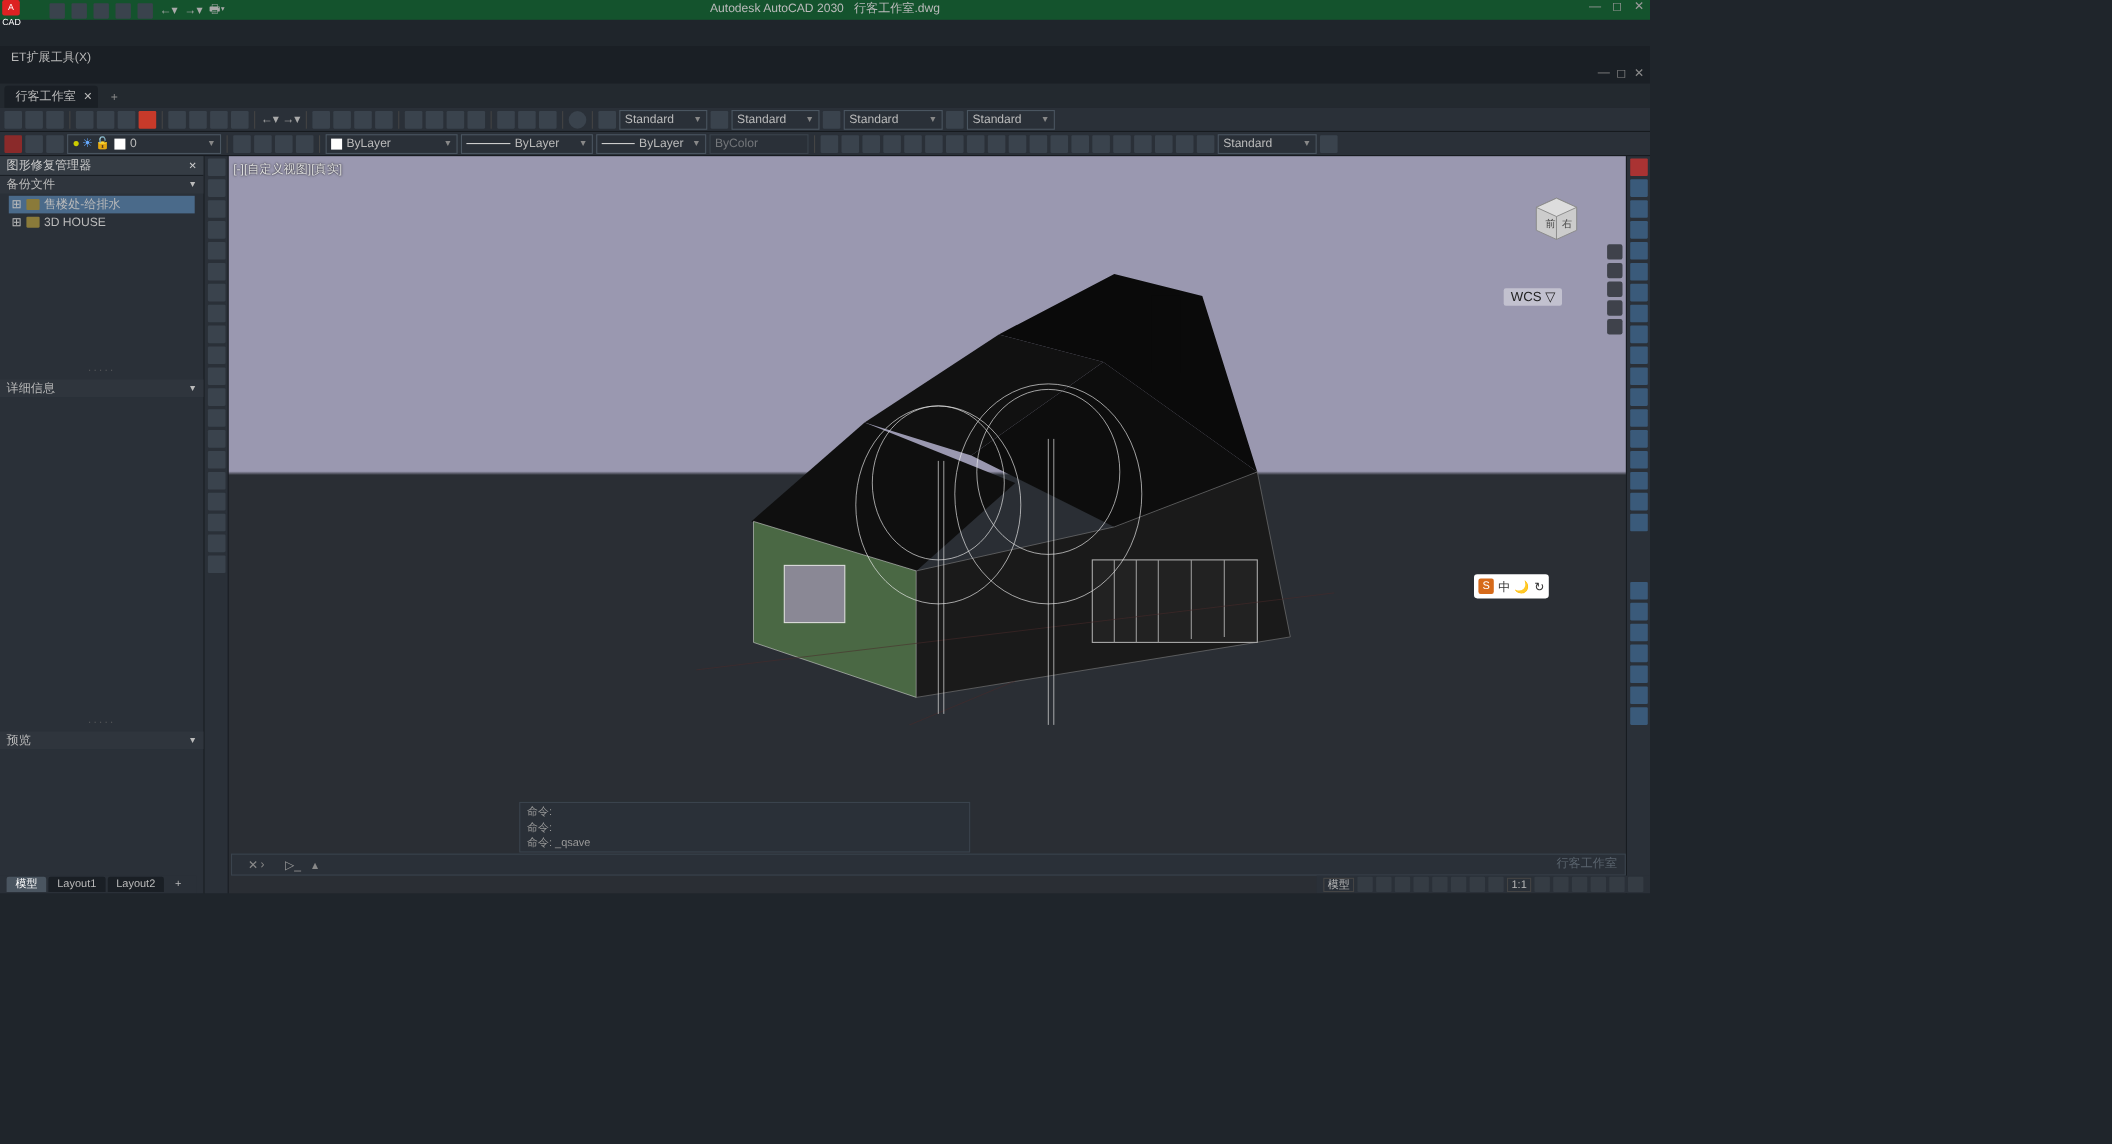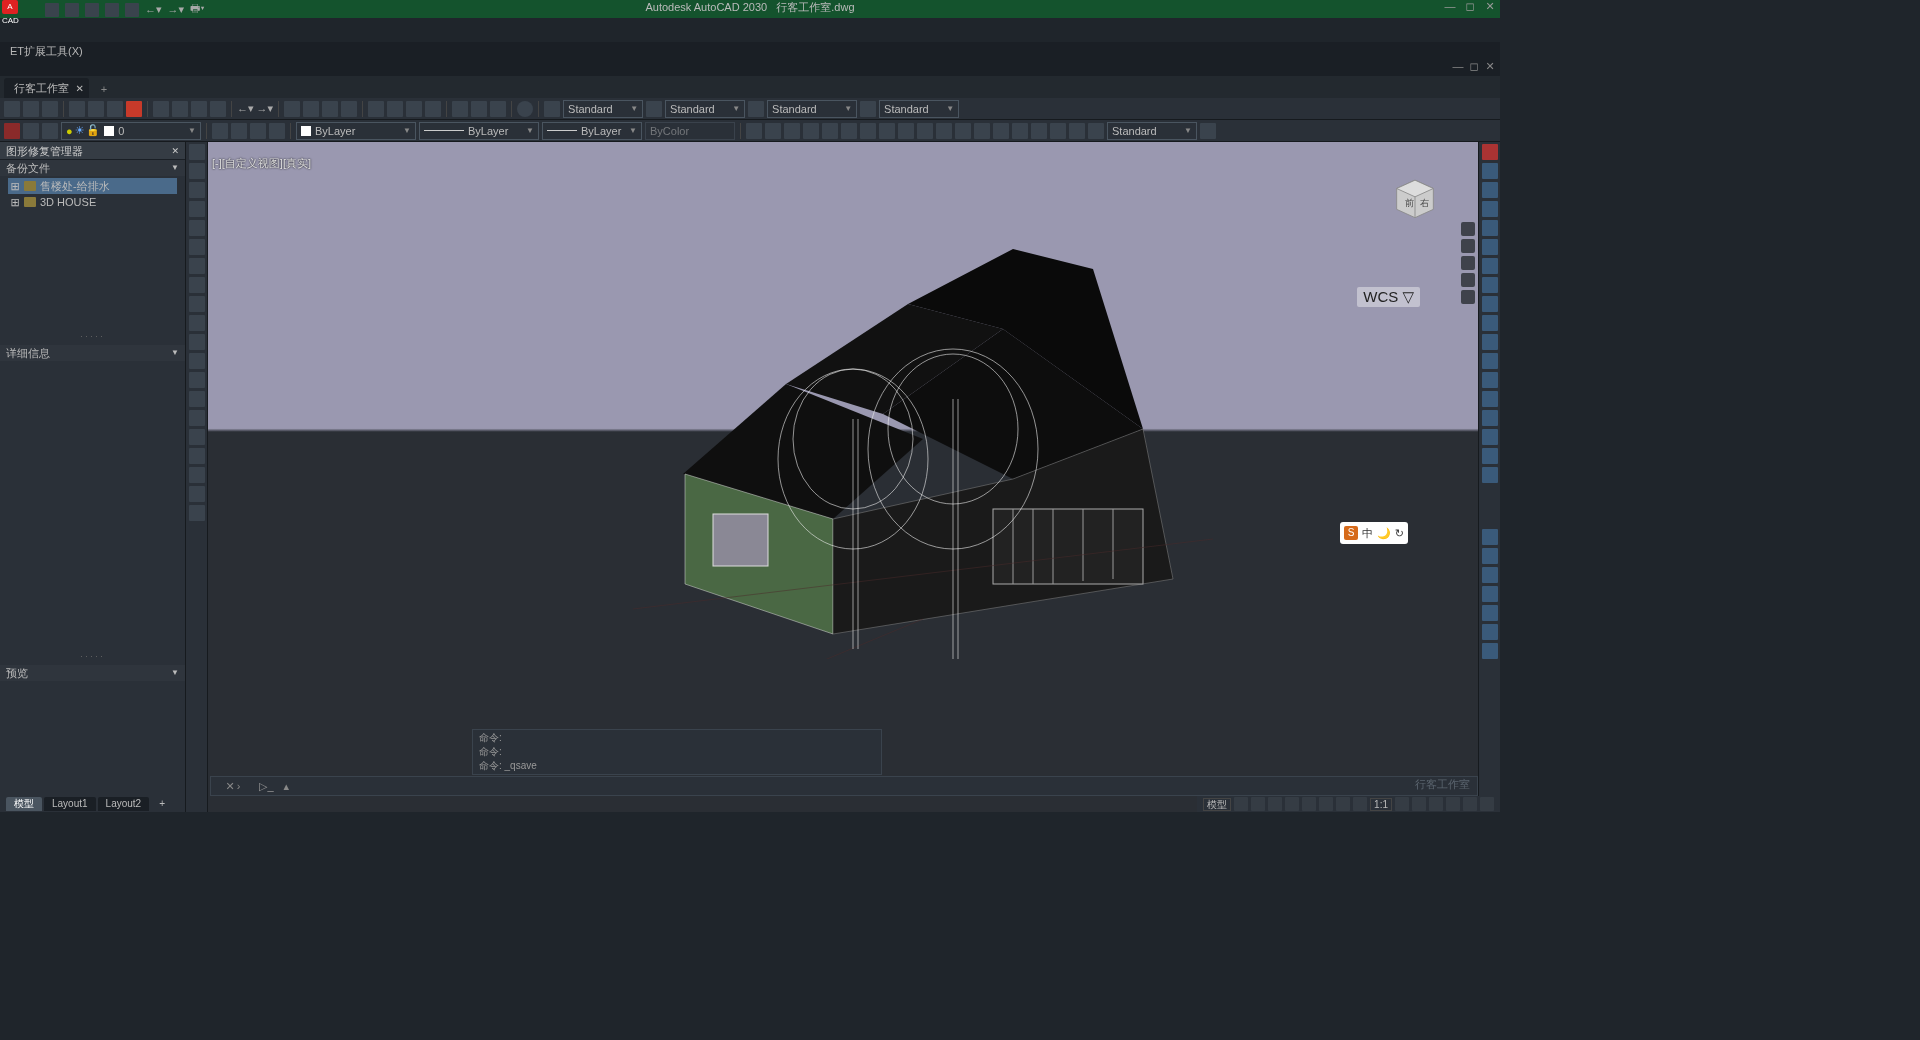--- a/index.html
+++ b/index.html
@@ -32,24 +32,24 @@
 .leftpanel .shead .arrow{ margin-left:auto; font-size:8px; }
 .leftpanel .tree { padding:2px 8px;}
 .leftpanel .tree .node { height:16px; line-height:16px; color:#bbb; display:flex; align-items:center; gap:4px; padding:0 2px;}
 .leftpanel .tree .node.sel { background:#4a6a8a;}
 .leftpanel .tree .node .exp { width:10px; text-align:center;}
 .leftpanel .tree .node .fico { width:12px; height:10px; background:#8a7a3a; border-radius:1px;}
 .dots { text-align:center; color:#666; font-size:9px; letter-spacing:2px; margin:4px 0;}
 .drawtool { width:22px; background:#2a3038; border-right:1px solid #161a1e; display:flex; flex-direction:column; align-items:center; padding-top:2px; gap:3px;}
 .drawtool .ico { width:16px; height:16px; background:#3a434d; border-radius:1px; flex:none;}
 .viewport { flex:1; position:relative; background:linear-gradient(to bottom, #9a98b0 0%, #9a98b0 42%, #2a2e34 42.5%, #2a2e34 100%);}
-.viewport .vlabel { position:absolute; left:4px; top:14px; color:#ddd; font-size:11px; text-shadow:0 0 2px #000;}
+.viewport .vlabel { position:absolute; left:4px; top:4px; color:#ddd; font-size:11px; text-shadow:0 0 2px #000;}
 .viewport .house { position:absolute; left:50%; top:45%; transform:translate(-50%,-50%);}
 .viewport .cube { position:absolute; right:38px; top:34px; width:50px; }
-.viewport .wcs { position:absolute; right:58px; top:120px; background:rgba(255,255,255,.4); color:#222; padding:1px 6px; font-size:15px; border-radius:2px;margin-top:25px;}
+.viewport .wcs { position:absolute; right:58px; top:120px; background:rgba(255,255,255,.4); color:#222; padding:1px 6px; font-size:12px; border-radius:2px;}
 .viewport .navcol { position:absolute; right:3px; top:80px; display:flex; flex-direction:column; gap:3px;}
 .viewport .navcol .ico { width:14px; height:14px; background:rgba(40,45,50,.8); border-radius:2px;}
 .viewport .ime { position:absolute; right:70px; top:380px; background:#fff; height:22px; display:flex; align-items:center; border-radius:3px; gap:4px; padding:0 4px;}
 .viewport .ime .s { width:14px; height:14px; background:#d66a1a; border-radius:2px; color:#fff; text-align:center; line-height:14px; font-size:10px;}
 .viewport .ime span { color:#333; font-size:11px;}
 .rpanel { width:22px; background:#2a3038; border-left:1px solid #161a1e; display:flex; flex-direction:column; align-items:center; gap:3px; padding-top:2px;}
 .rpanel .ico { width:16px; height:16px; background:#3a5a7a; border-radius:1px;}
 .cmdarea { position:absolute; left:210px; bottom:16px; right:22px; }
 .cmdlog { background:#2a3038; border:1px solid #3a434d; font-size:10px; color:#999; padding:1px 6px; margin-left:262px; width:410px;}
 .cmdline { height:20px; background:#2a3038; border:1px solid #3a434d; display:flex; align-items:center; margin-top:1px;}

